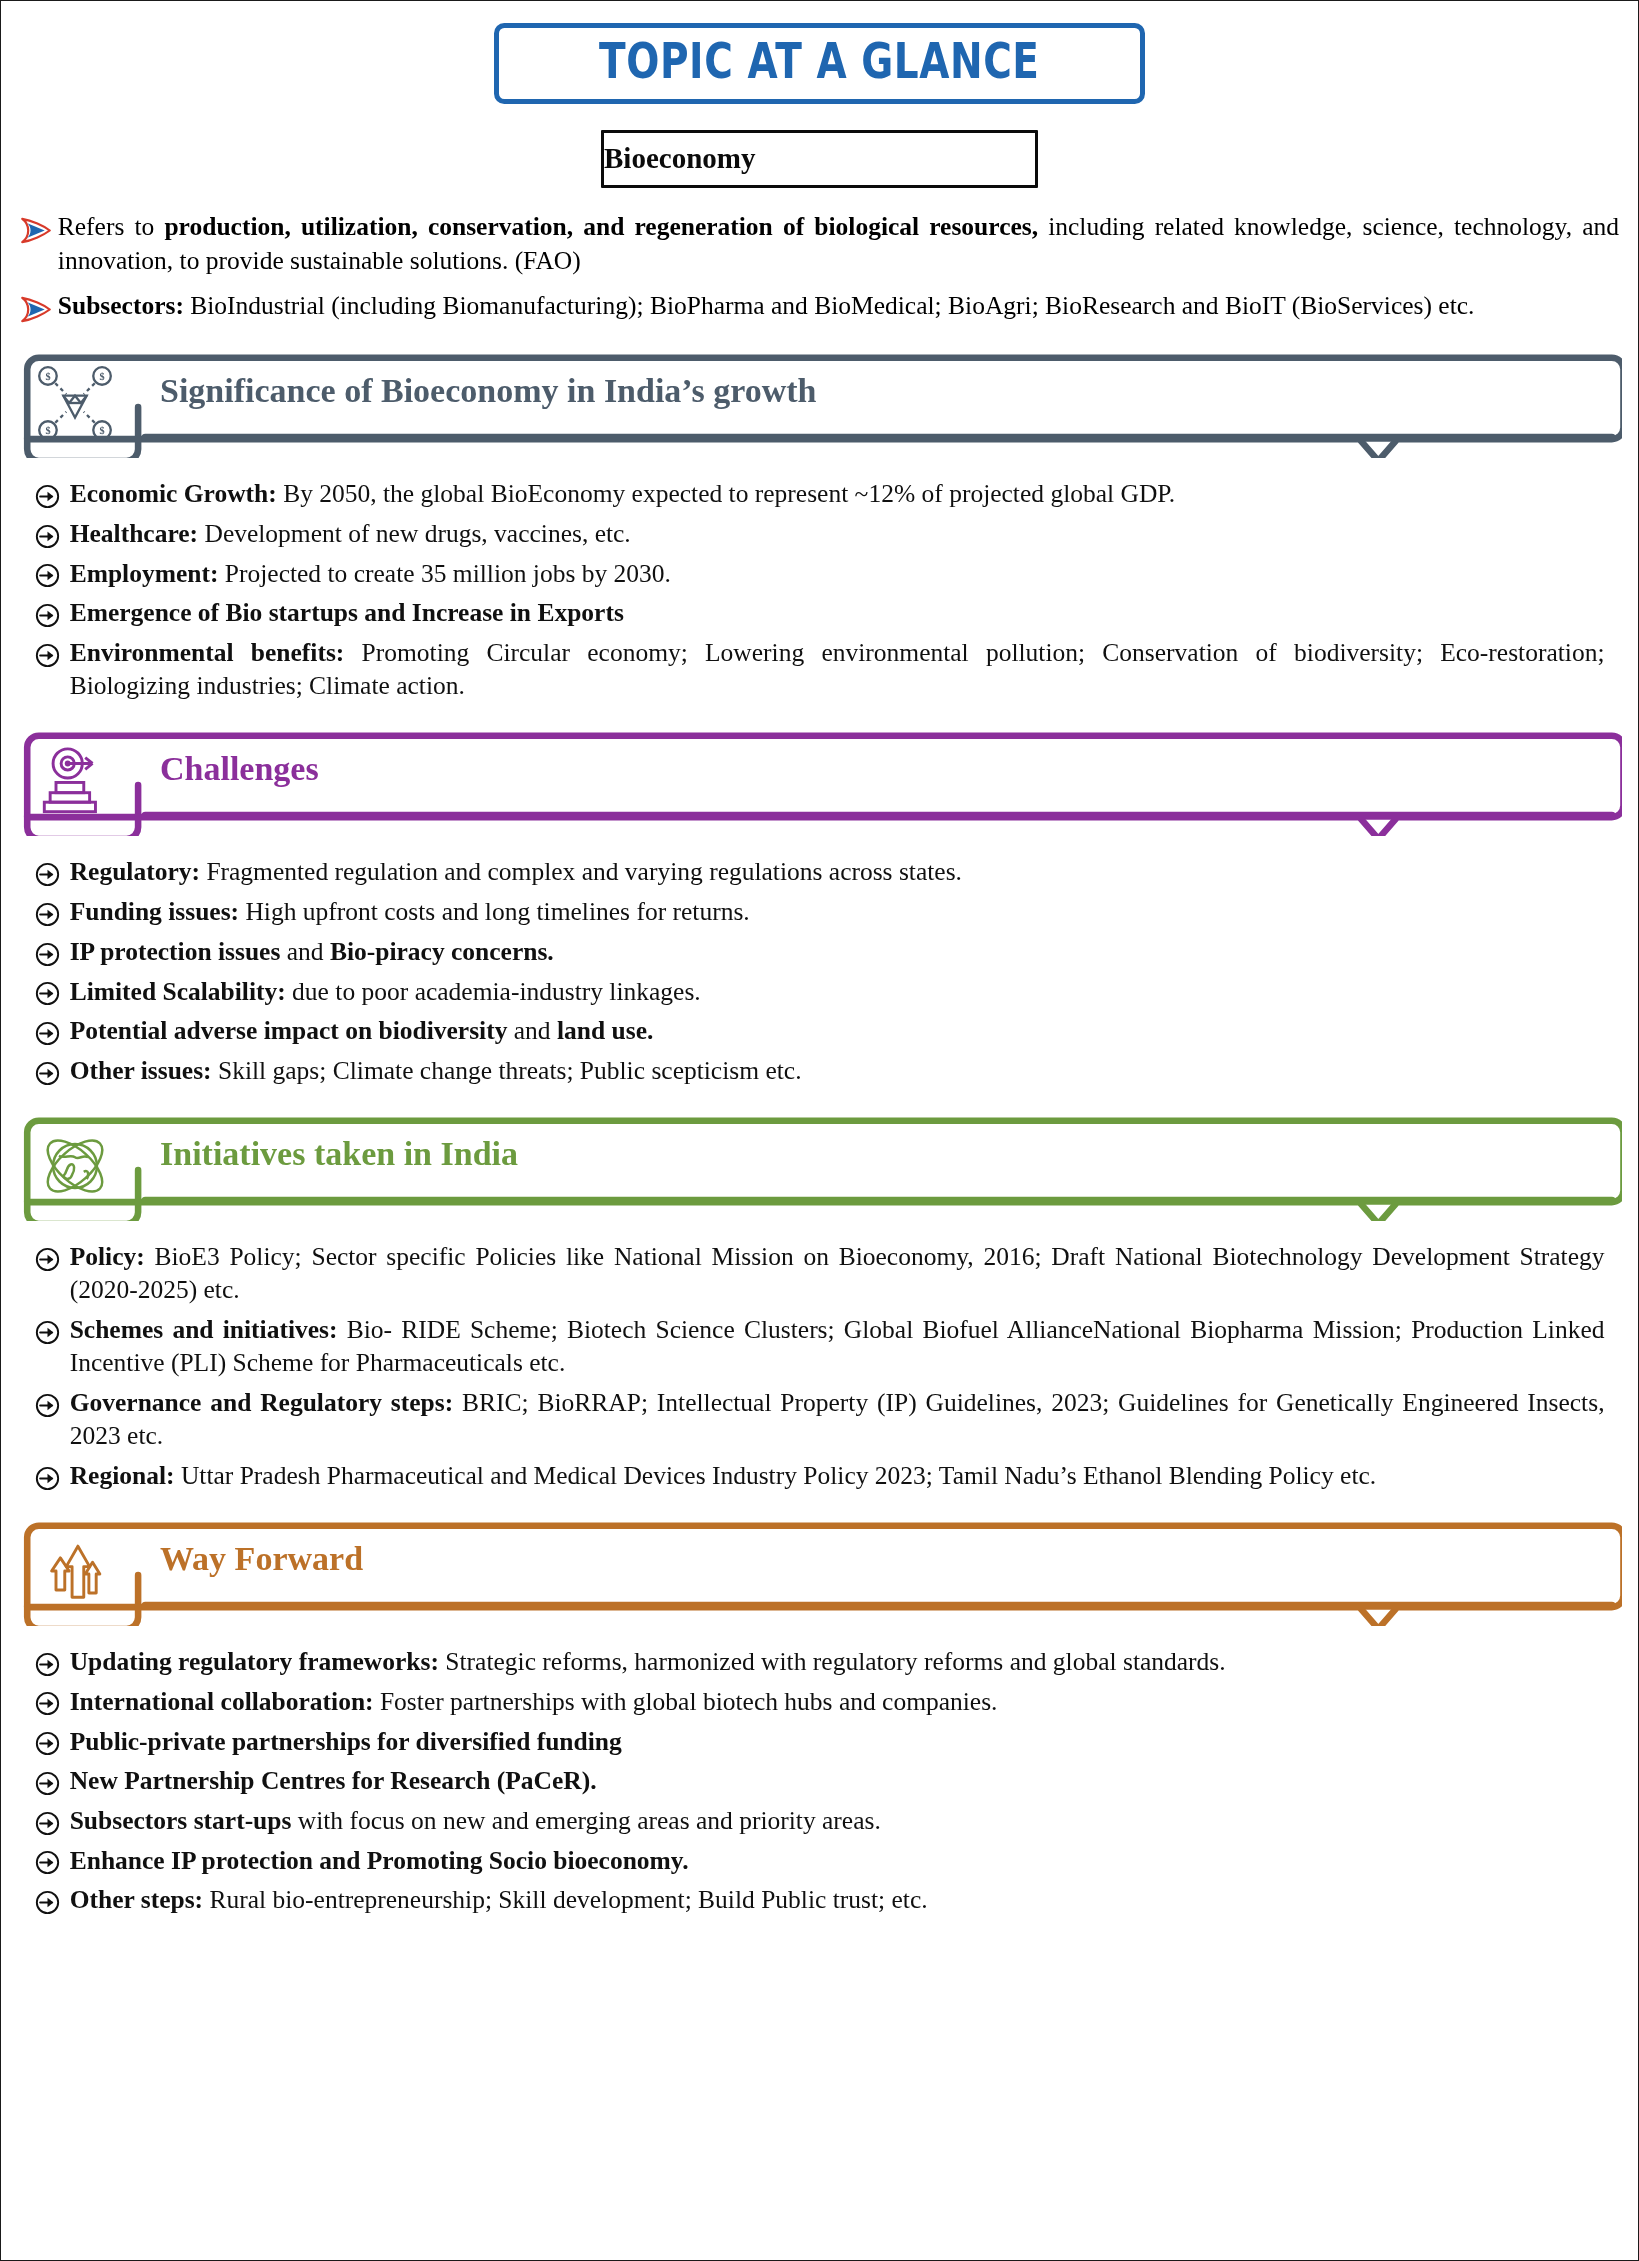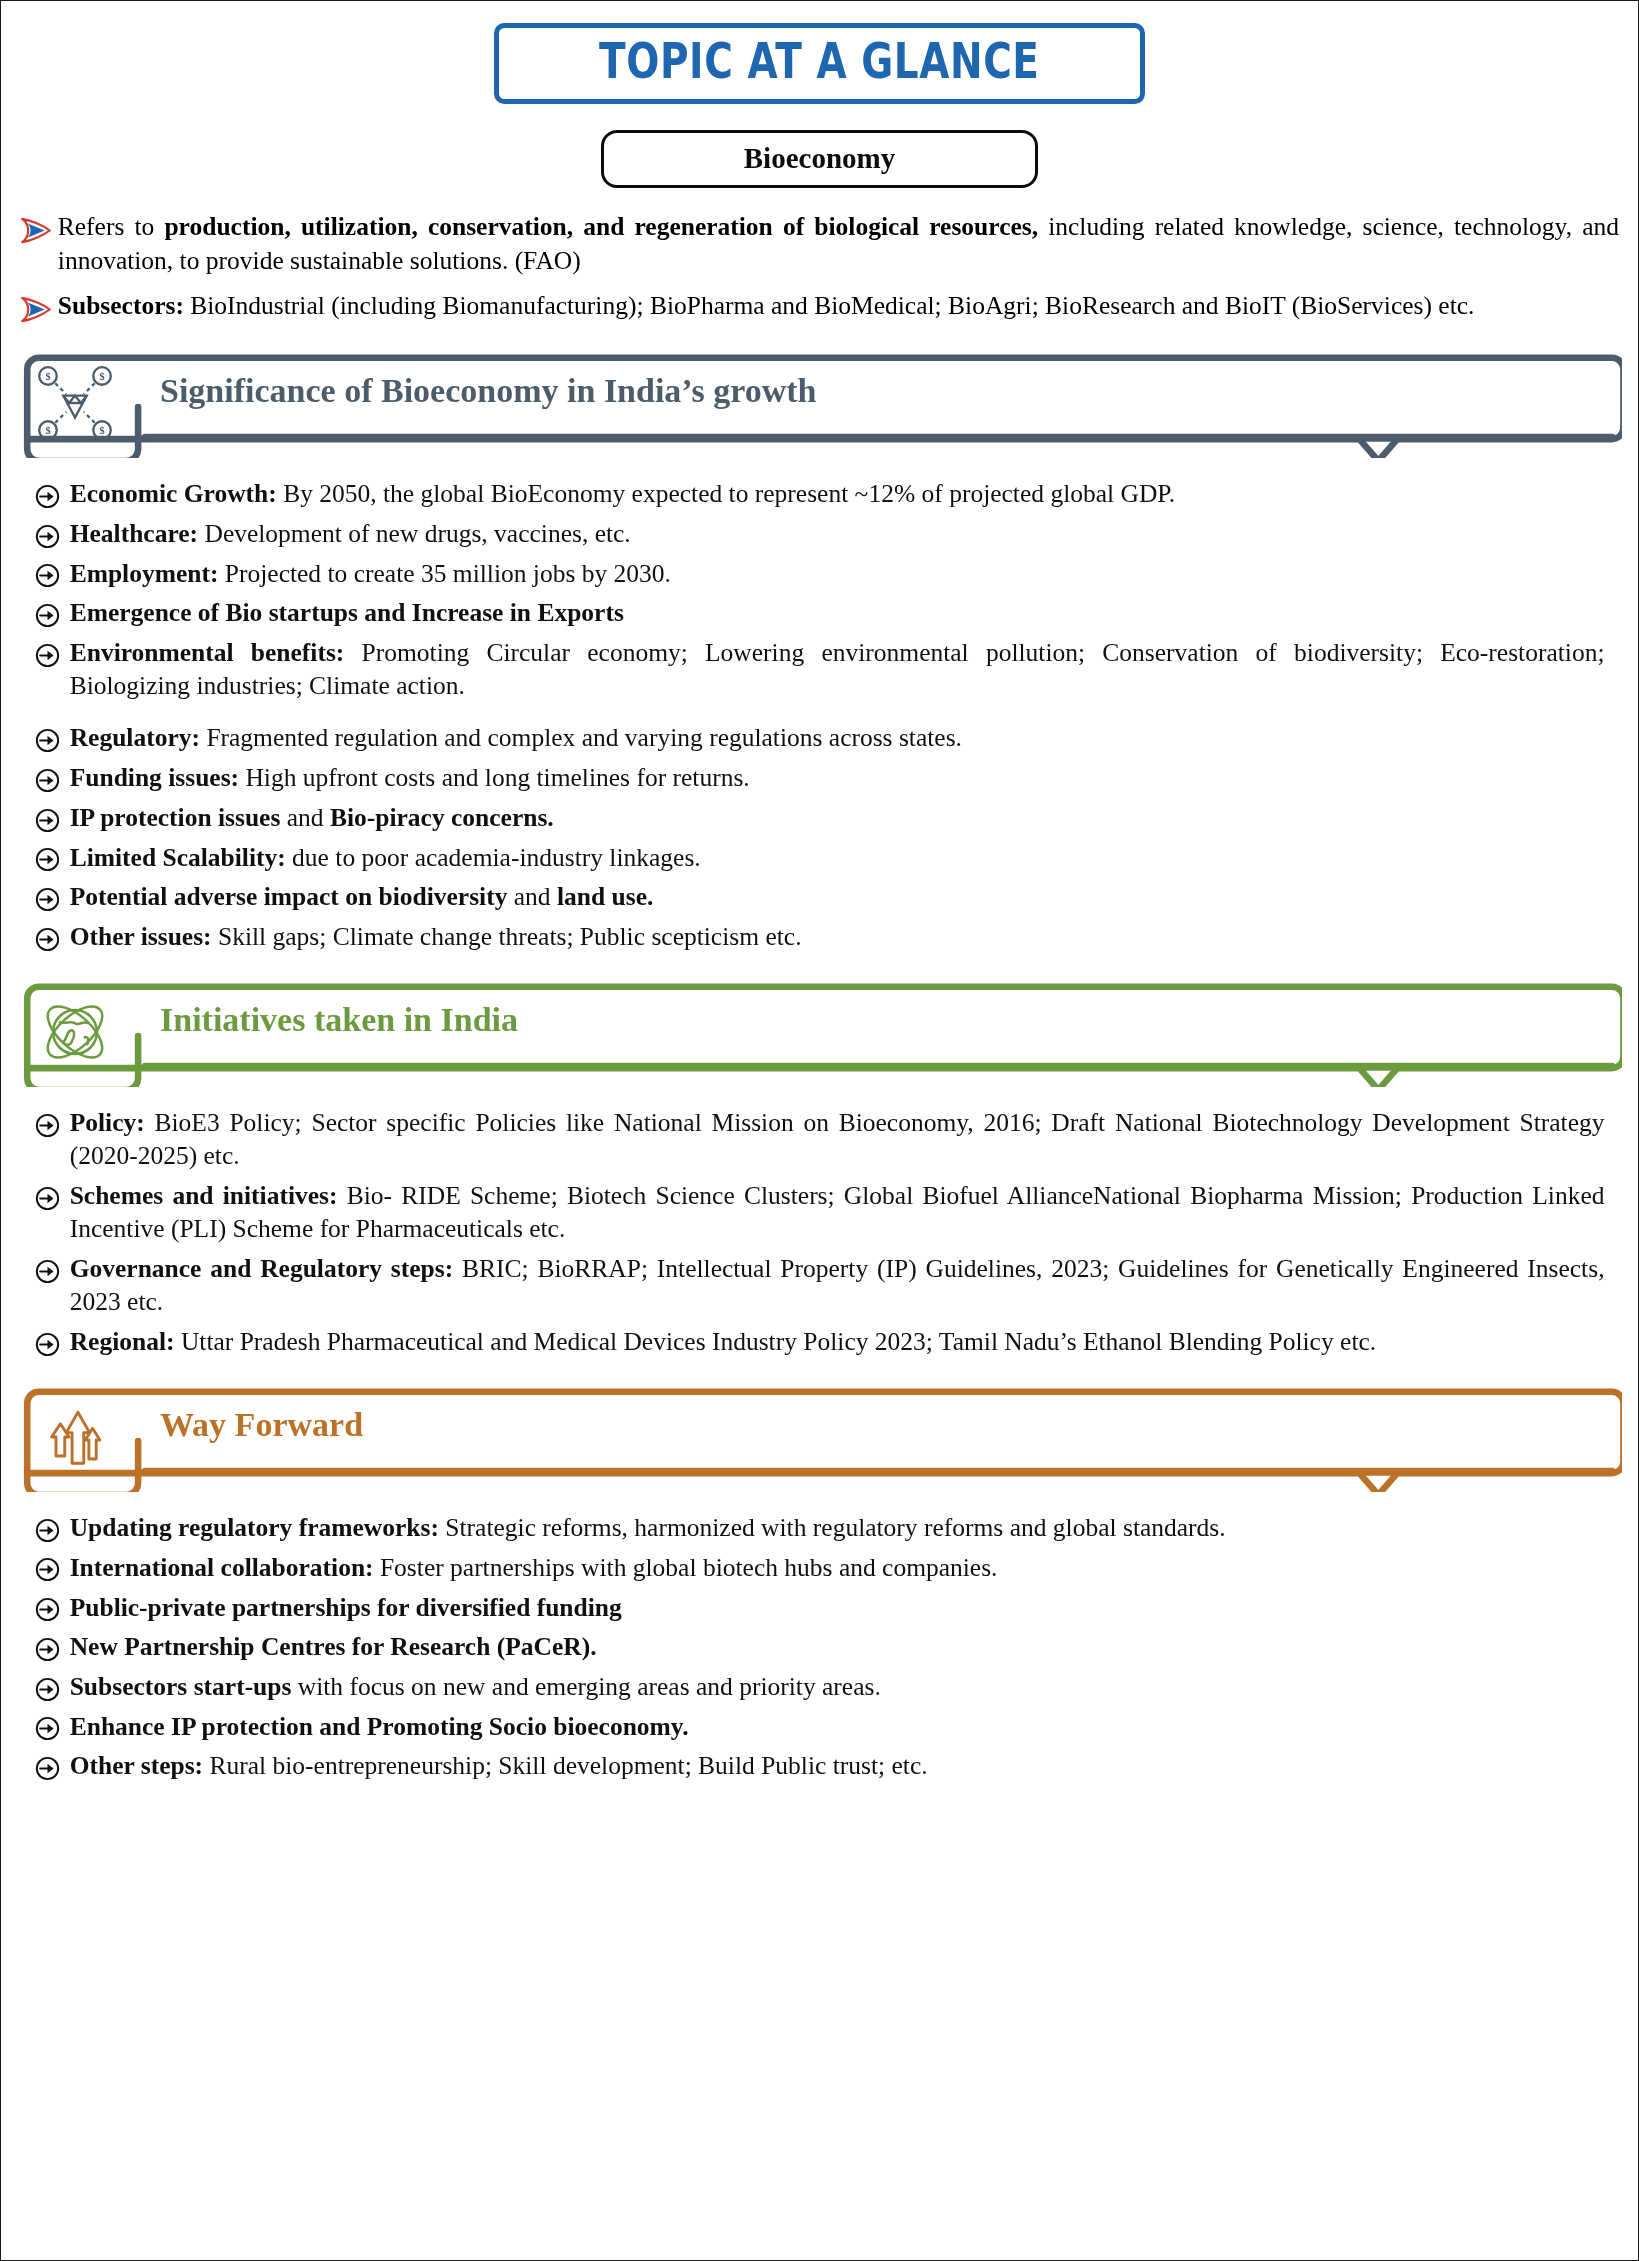--- a/index.html
+++ b/index.html
@@ -45,24 +45,24 @@
   }
 
   
   .subtitle-wrap {
     display: flex;
     justify-content: center;
     margin-top: 26px;
   }
   .subtitle-box {
     border: 3.6px solid #0b0b0b;
-    border-radius: 16px;
+    border-radius: 1px;
     padding: 8.8px 0 10.2px 0;
     width: 431px;
-    text-align: center;
+    text-align: left;
   }
   .subtitle-text {
     font-family: "Liberation Serif", serif;
     font-weight: bold;
     font-size: 29px;
     color: #0b0b0b;
   }
 
   
   .intro {
@@ -247,20 +247,39 @@
             <svg viewBox="0 0 34 34" class="circ-bullet">
     <circle cx="17" cy="17" r="14.5" fill="none" stroke="#101010" stroke-width="2.6"></circle>
     <path d="M7 17 H23" stroke="#101010" stroke-width="2.6" stroke-linecap="round"></path>
     <path d="M17 10.5 L25 17 L17 23.5 Z" fill="#101010"></path>
   </svg>
             <div class="b-text"><b>Environmental benefits:</b> Promoting Circular economy; Lowering environmental pollution; Conservation of biodiversity; Eco-restoration; Biologizing industries; Climate action.</div>
           </div>
         </div>
       </div>
       <div class="section">
+        <div class="sec-header">
+          <svg class="frame" viewBox="0 0 2200 150" preserveAspectRatio="none">
+    <path d="M14 122 V28 a16 16 0 0 1 16 -16 H2186 a16 16 0 0 1 16 16 V108 a16 16 0 0 1 -16 16 H1892 l-26 30 l-26 -30 H14 Z" fill="none" stroke="#8B2F9B" stroke-width="9" stroke-linejoin="round"></path>
+    <path d="M14 122 V138 a16 16 0 0 0 16 16 H150 a16 16 0 0 0 16 -16 V80" fill="none" stroke="#8B2F9B" stroke-width="9" stroke-linecap="round" stroke-linejoin="round"></path>
+    <path d="M176 122 H2186" stroke="#8B2F9B" stroke-width="11" stroke-linecap="round"></path>
+  </svg>
+          <svg viewBox="0 0 104 104" class="sec-icon">
+      <g fill="none" stroke="#8B2F9B" stroke-width="4">
+        <circle cx="42" cy="28" r="20"></circle>
+        <circle cx="42" cy="28" r="9"></circle>
+        <path d="M42 28 H76 M76 28 L66 20 M76 28 L66 36"></path>
+        <rect x="26" y="54" width="38" height="14"></rect>
+        <rect x="18" y="68" width="54" height="13"></rect>
+        <rect x="10" y="81" width="70" height="13"></rect>
+      </g>
+      <circle cx="42" cy="28" r="4" fill="#8B2F9B"></circle>
+    </svg>
+          <div class="sec-title" style="color:#8B2F9B">Challenges</div>
+        </div>
         <div class="bullets">
           <div class="b-item">
             <svg viewBox="0 0 34 34" class="circ-bullet">
     <circle cx="17" cy="17" r="14.5" fill="none" stroke="#101010" stroke-width="2.6"></circle>
     <path d="M7 17 H23" stroke="#101010" stroke-width="2.6" stroke-linecap="round"></path>
     <path d="M17 10.5 L25 17 L17 23.5 Z" fill="#101010"></path>
   </svg>
             <div class="b-text nojust"><b>Regulatory:</b> Fragmented regulation and complex and varying regulations across states.</div>
           </div>
           <div class="b-item">

